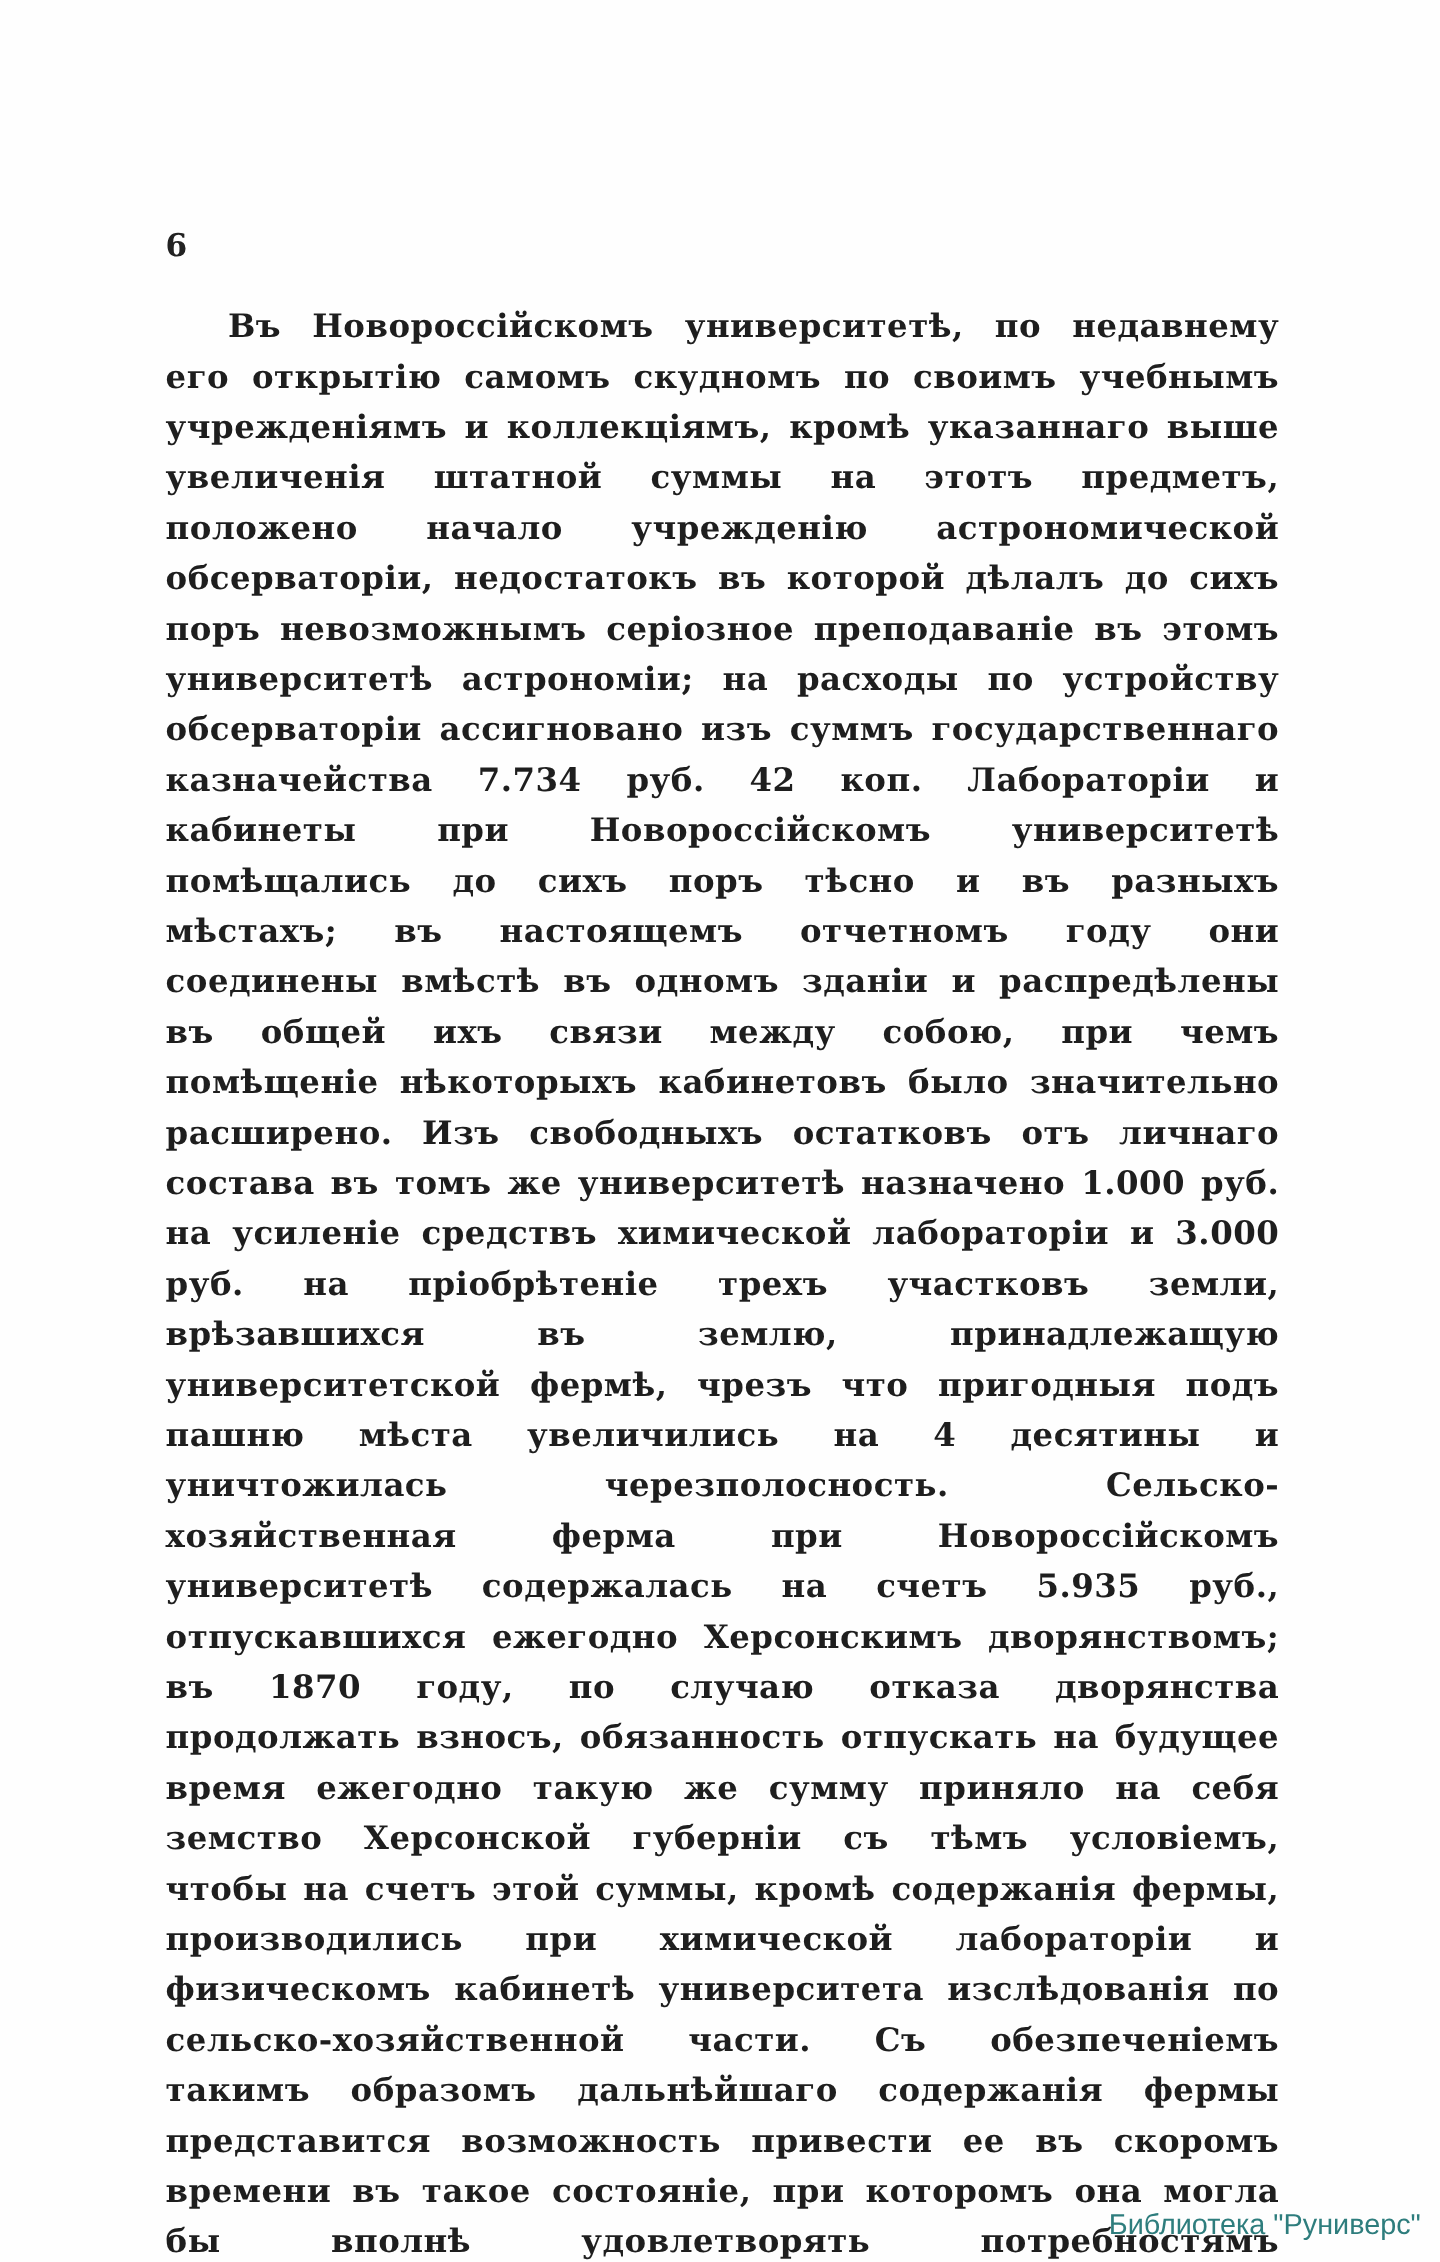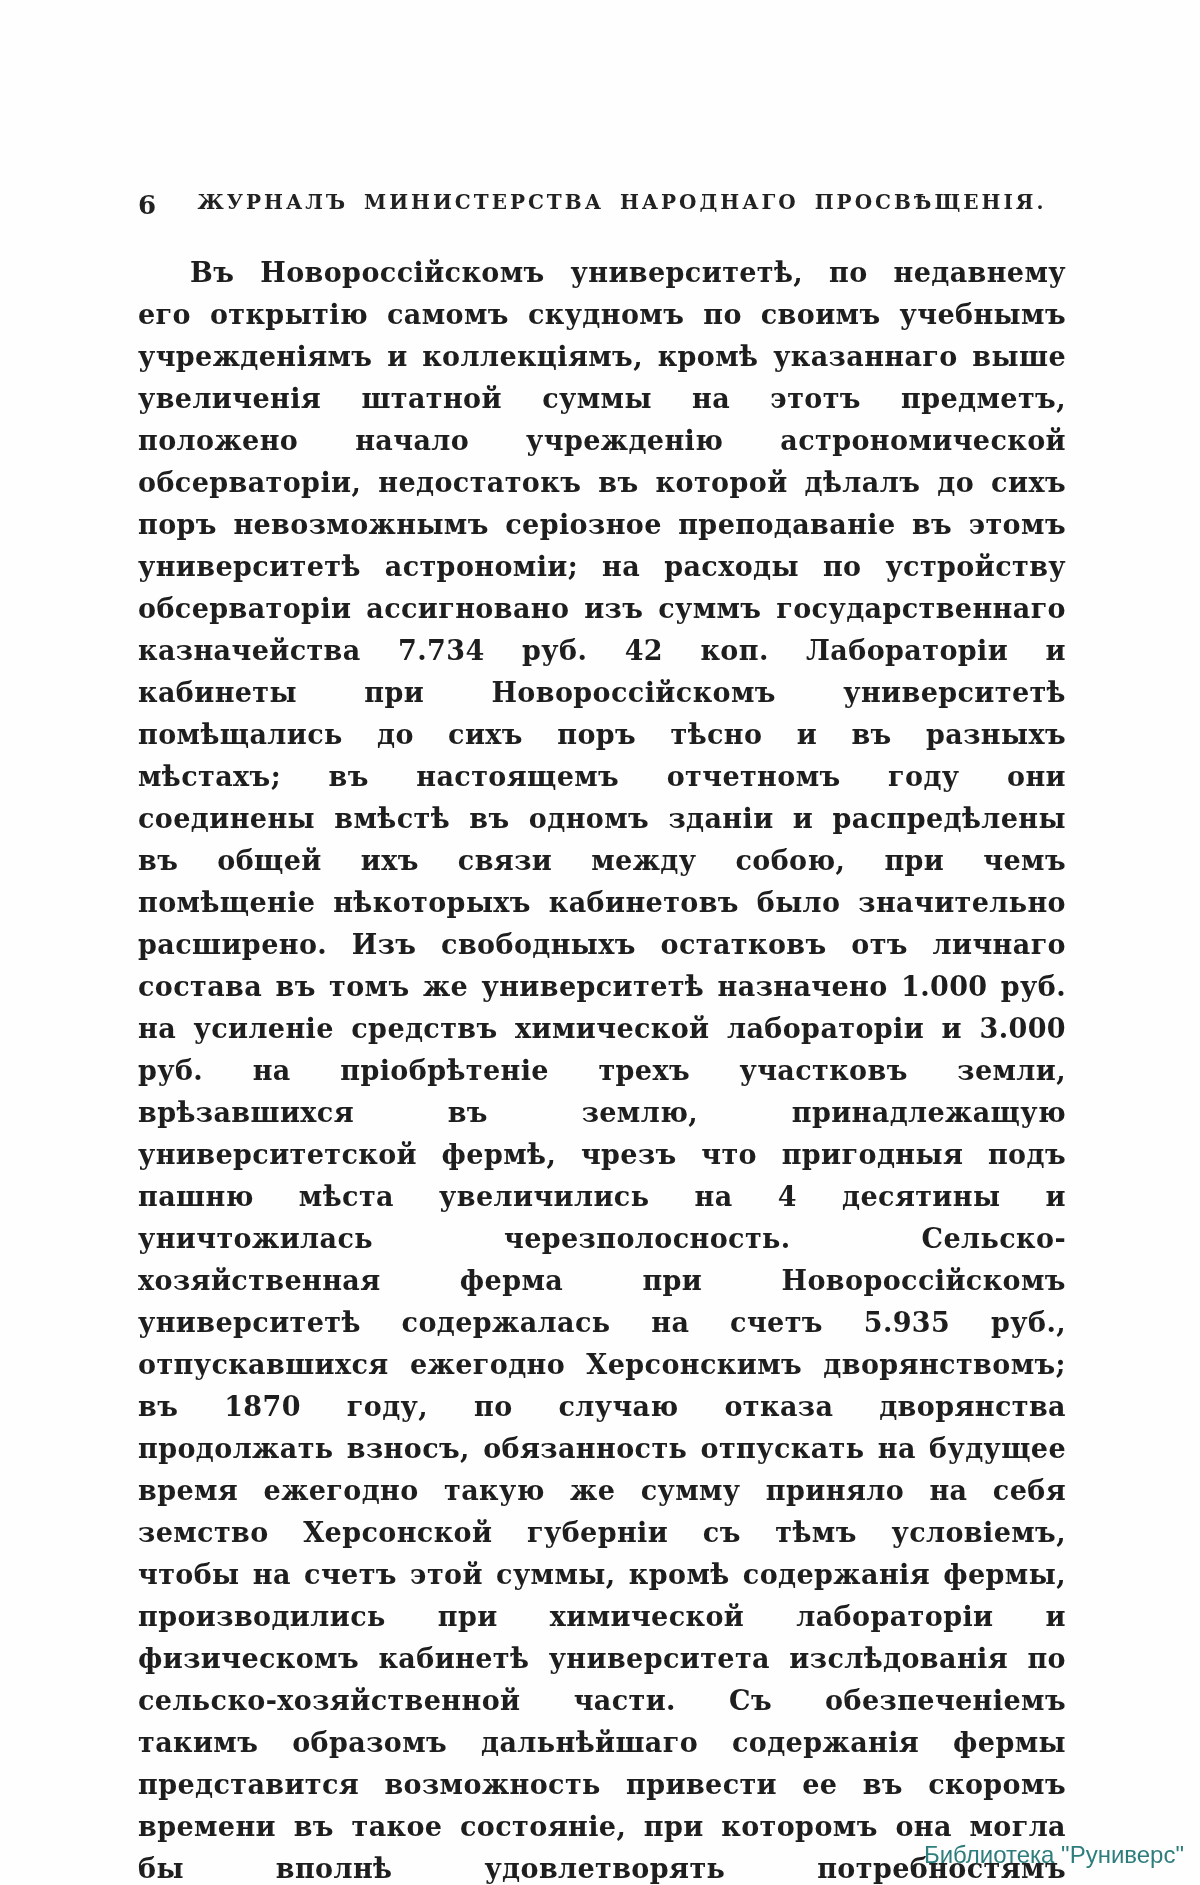--- a/index.html
+++ b/index.html
@@ -76,21 +76,20 @@
     color: #2e7d7d;
   }
 </style>
 </head>
 <body>
 
 <div class="page">
 
   <div class="header">
     <span class="page-number">6</span>
-    <span class="journal-title">ЖУРНАЛЪ МИНИСТЕРСТВА НАРОДНАГО ПРОСВѢЩЕНІЯ.</span>
   </div>
 
   <div class="body-text">
     <p>Въ Новороссійскомъ университетѣ, по недавнему его открытію самомъ скудномъ по своимъ учебнымъ учрежденіямъ и коллекціямъ, кромѣ указаннаго выше увеличенія штатной суммы на этотъ предметъ, положено начало учрежденію астрономической обсерваторіи, недостатокъ въ которой дѣлалъ до сихъ поръ невозможнымъ серіозное преподаваніе въ этомъ университетѣ астрономіи; на расходы по устройству обсерваторіи ассигновано изъ суммъ государственнаго казначейства 7.734 руб. 42 коп. Лабораторіи и кабинеты при Новороссійскомъ университетѣ помѣщались до сихъ поръ тѣсно и въ разныхъ мѣстахъ; въ настоящемъ отчетномъ году они соединены вмѣстѣ въ одномъ зданіи и распредѣлены въ общей ихъ связи между собою, при чемъ помѣщеніе нѣкоторыхъ кабинетовъ было значительно расширено. Изъ свободныхъ остатковъ отъ личнаго состава въ томъ же университетѣ назначено 1.000 руб. на усиленіе средствъ химической лабораторіи и 3.000 руб. на пріобрѣтеніе трехъ участковъ земли, врѣзавшихся въ землю, принадлежащую университетской фермѣ, чрезъ что пригодныя подъ пашню мѣста увеличились на 4 десятины и уничтожилась черезполосность. Сельско-хозяйственная ферма при Новороссійскомъ университетѣ содержалась на счетъ 5.935 руб., отпускавшихся ежегодно Херсонскимъ дворянствомъ; въ 1870 году, по случаю отказа дворянства продолжать взносъ, обязанность отпускать на будущее время ежегодно такую же сумму приняло на себя земство Херсонской губерніи съ тѣмъ условіемъ, чтобы на счетъ этой суммы, кромѣ содержанія фермы, производились при химической лабораторіи и физическомъ кабинетѣ университета изслѣдованія по сельско-хозяйственной части. Съ обезпеченіемъ такимъ образомъ дальнѣйшаго содержанія фермы представится возможность привести ее въ скоромъ времени въ такое состояніе, при которомъ она могла бы вполнѣ удовлетворять потребностямъ практическаго преподаванія, чему уже и сдѣлано начало въ настоящемъ отчетномъ году.</p>
 
   </div>
 
   <div class="footer">
     <span class="watermark">Библиотека "Руниверс"</span>
   </div>

